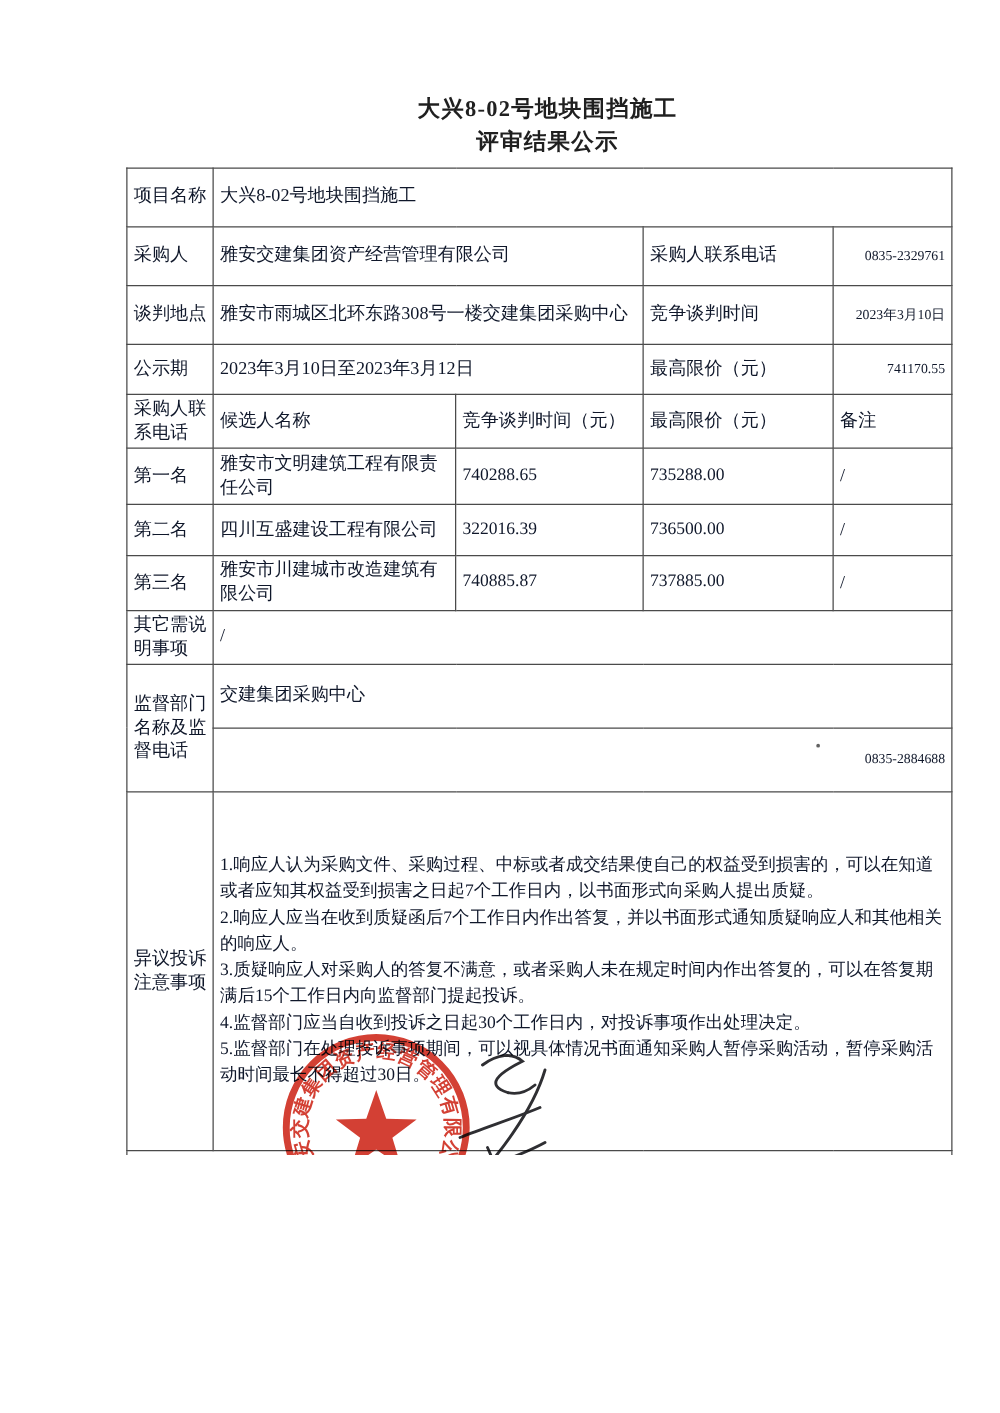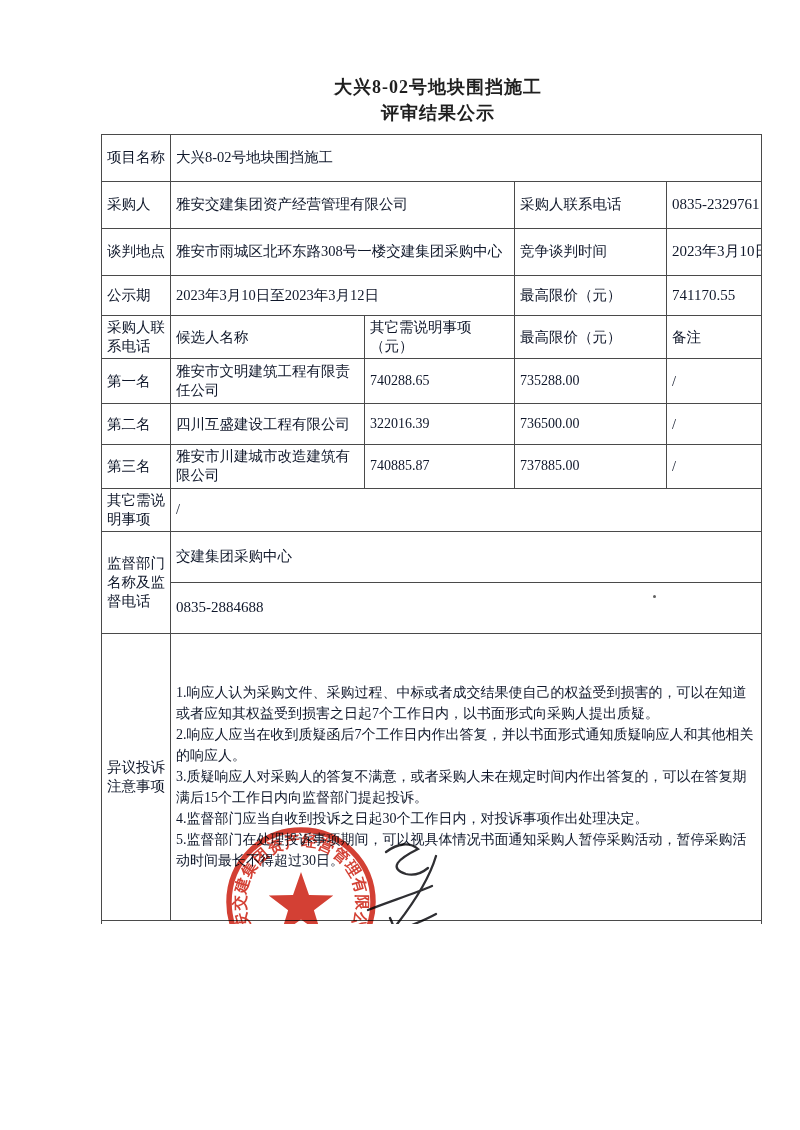--- a/index.html
+++ b/index.html
@@ -24,21 +24,21 @@
   }
   table.doc td{
     border:1px solid #4a4a4a;
     vertical-align:middle;
     padding:2px 5px;
     line-height:1.32;
     overflow:hidden;
   }
   td.lbl{padding:2px 4px;line-height:1.42;}
   td.center{text-align:left;}
-  td.num{text-align:left;font-size:15px;white-space:nowrap;padding:1px;}
+  td.num{text-align:right;font-size:11px;white-space:nowrap;padding:1px;}
   td.price{text-align:left;font-size:14px;}
   td.addr{padding:2px 18px 2px 6px;}
   td.cname{padding:2px 4px;}
   td.notice{vertical-align:middle;padding:4px 8px 4px 6px;}
   td.notice p{margin:0;line-height:21px;font-size:14px;text-align:left;}
   tr.r1 td,tr.r2 td,tr.r3 td{height:42px;}
   tr.r4 td{height:35px;}
   tr.r5 td{height:36px;}
   tr.r6 td{height:40px;}
   tr.r7 td,tr.r8 td{height:36px;}
@@ -96,21 +96,21 @@
       </tr>
       <tr class="r4">
         <td class="lbl">公示期</td>
         <td colspan="2">2023年3月10日至2023年3月12日</td>
         <td class="center">最高限价（元）</td>
         <td class="num">741170.55</td>
       </tr>
       <tr class="r5">
         <td class="lbl">采购人联系电话</td>
         <td class="center">候选人名称</td>
-        <td class="center">其它需说明事项（元）</td>
+        <td class="center">竞争谈判时间（元）</td>
         <td class="center">最高限价（元）</td>
         <td class="center">备注</td>
       </tr>
       <tr class="r6">
         <td class="lbl">第一名</td>
         <td class="cname">雅安市文明建筑工程有限责任公司</td>
         <td class="price">740288.65</td>
         <td class="price">735288.00</td>
         <td class="center">/</td>
       </tr>

